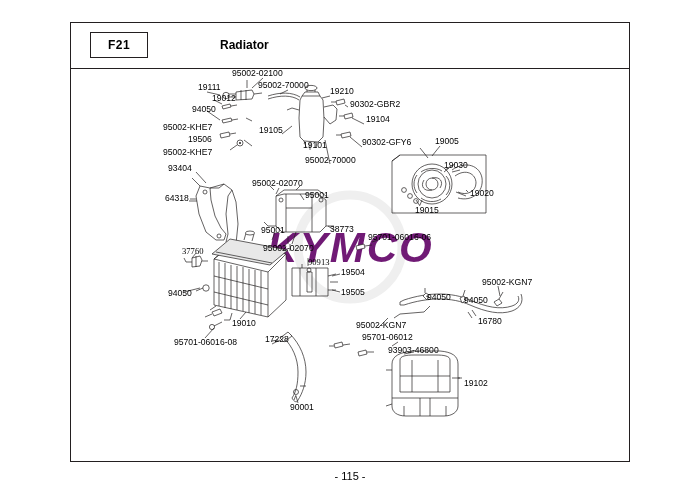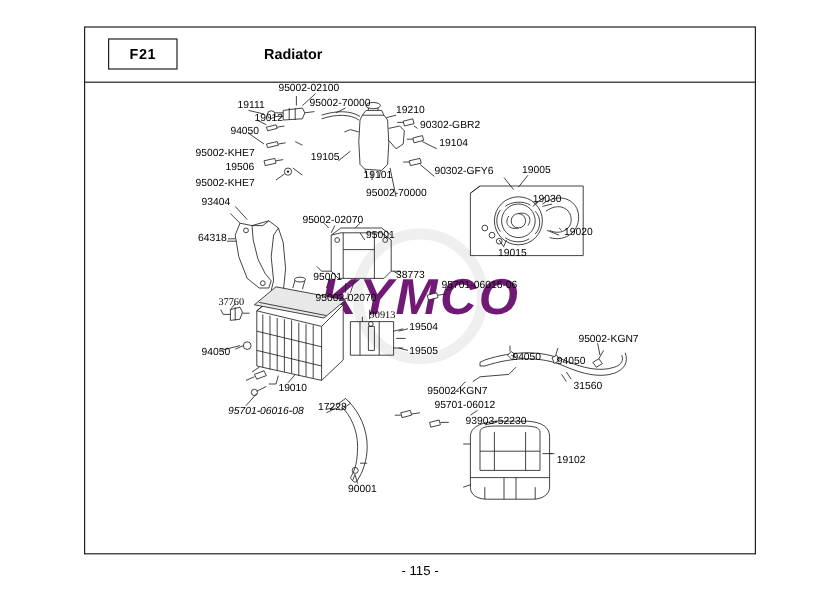--- a/index.html
+++ b/index.html
@@ -402,25 +402,25 @@
     <div class="label" style="left:368px; top:232px;">95701-06016-06</div>
     <div class="label" style="left:263px; top:243px;">95002-02070</div>
     <div class="label" style="left:182px; top:246px;font-family:Liberation Serif, serif;">37760</div>
     <div class="label" style="left:308px; top:257px;font-family:Liberation Serif, serif;">90913</div>
     <div class="label" style="left:341px; top:267px;">19504</div>
     <div class="label" style="left:341px; top:287px;">19505</div>
     <div class="label" style="left:168px; top:288px;">94050</div>
     <div class="label" style="left:427px; top:292px;">94050</div>
     <div class="label" style="left:464px; top:295px;">94050</div>
     <div class="label" style="left:482px; top:277px;">95002-KGN7</div>
-    <div class="label" style="left:478px; top:316px;">31560</div>
+    <div class="label" style="left:478px; top:316px;">16780</div>
     <div class="label" style="left:232px; top:318px;">19010</div>
     <div class="label" style="left:356px; top:320px;">95002-KGN7</div>
-    <div class="label" style="left:190px; top:337px;font-style:italic;">95701-06016-08</div>
+    <div class="label" style="left:174px; top:337px;">95701-06016-08</div>
     <div class="label" style="left:265px; top:334px;">17228</div>
     <div class="label" style="left:362px; top:332px;">95701-06012</div>
-    <div class="label" style="left:388px; top:345px;">93903-52230</div>
+    <div class="label" style="left:388px; top:345px;">93903-46800</div>
     <div class="label" style="left:464px; top:378px;">19102</div>
     <div class="label" style="left:290px; top:402px;">90001</div>
   </div>
 
   <div class="page-num">- 115 -</div>
 </div>
 
 </body></html>

